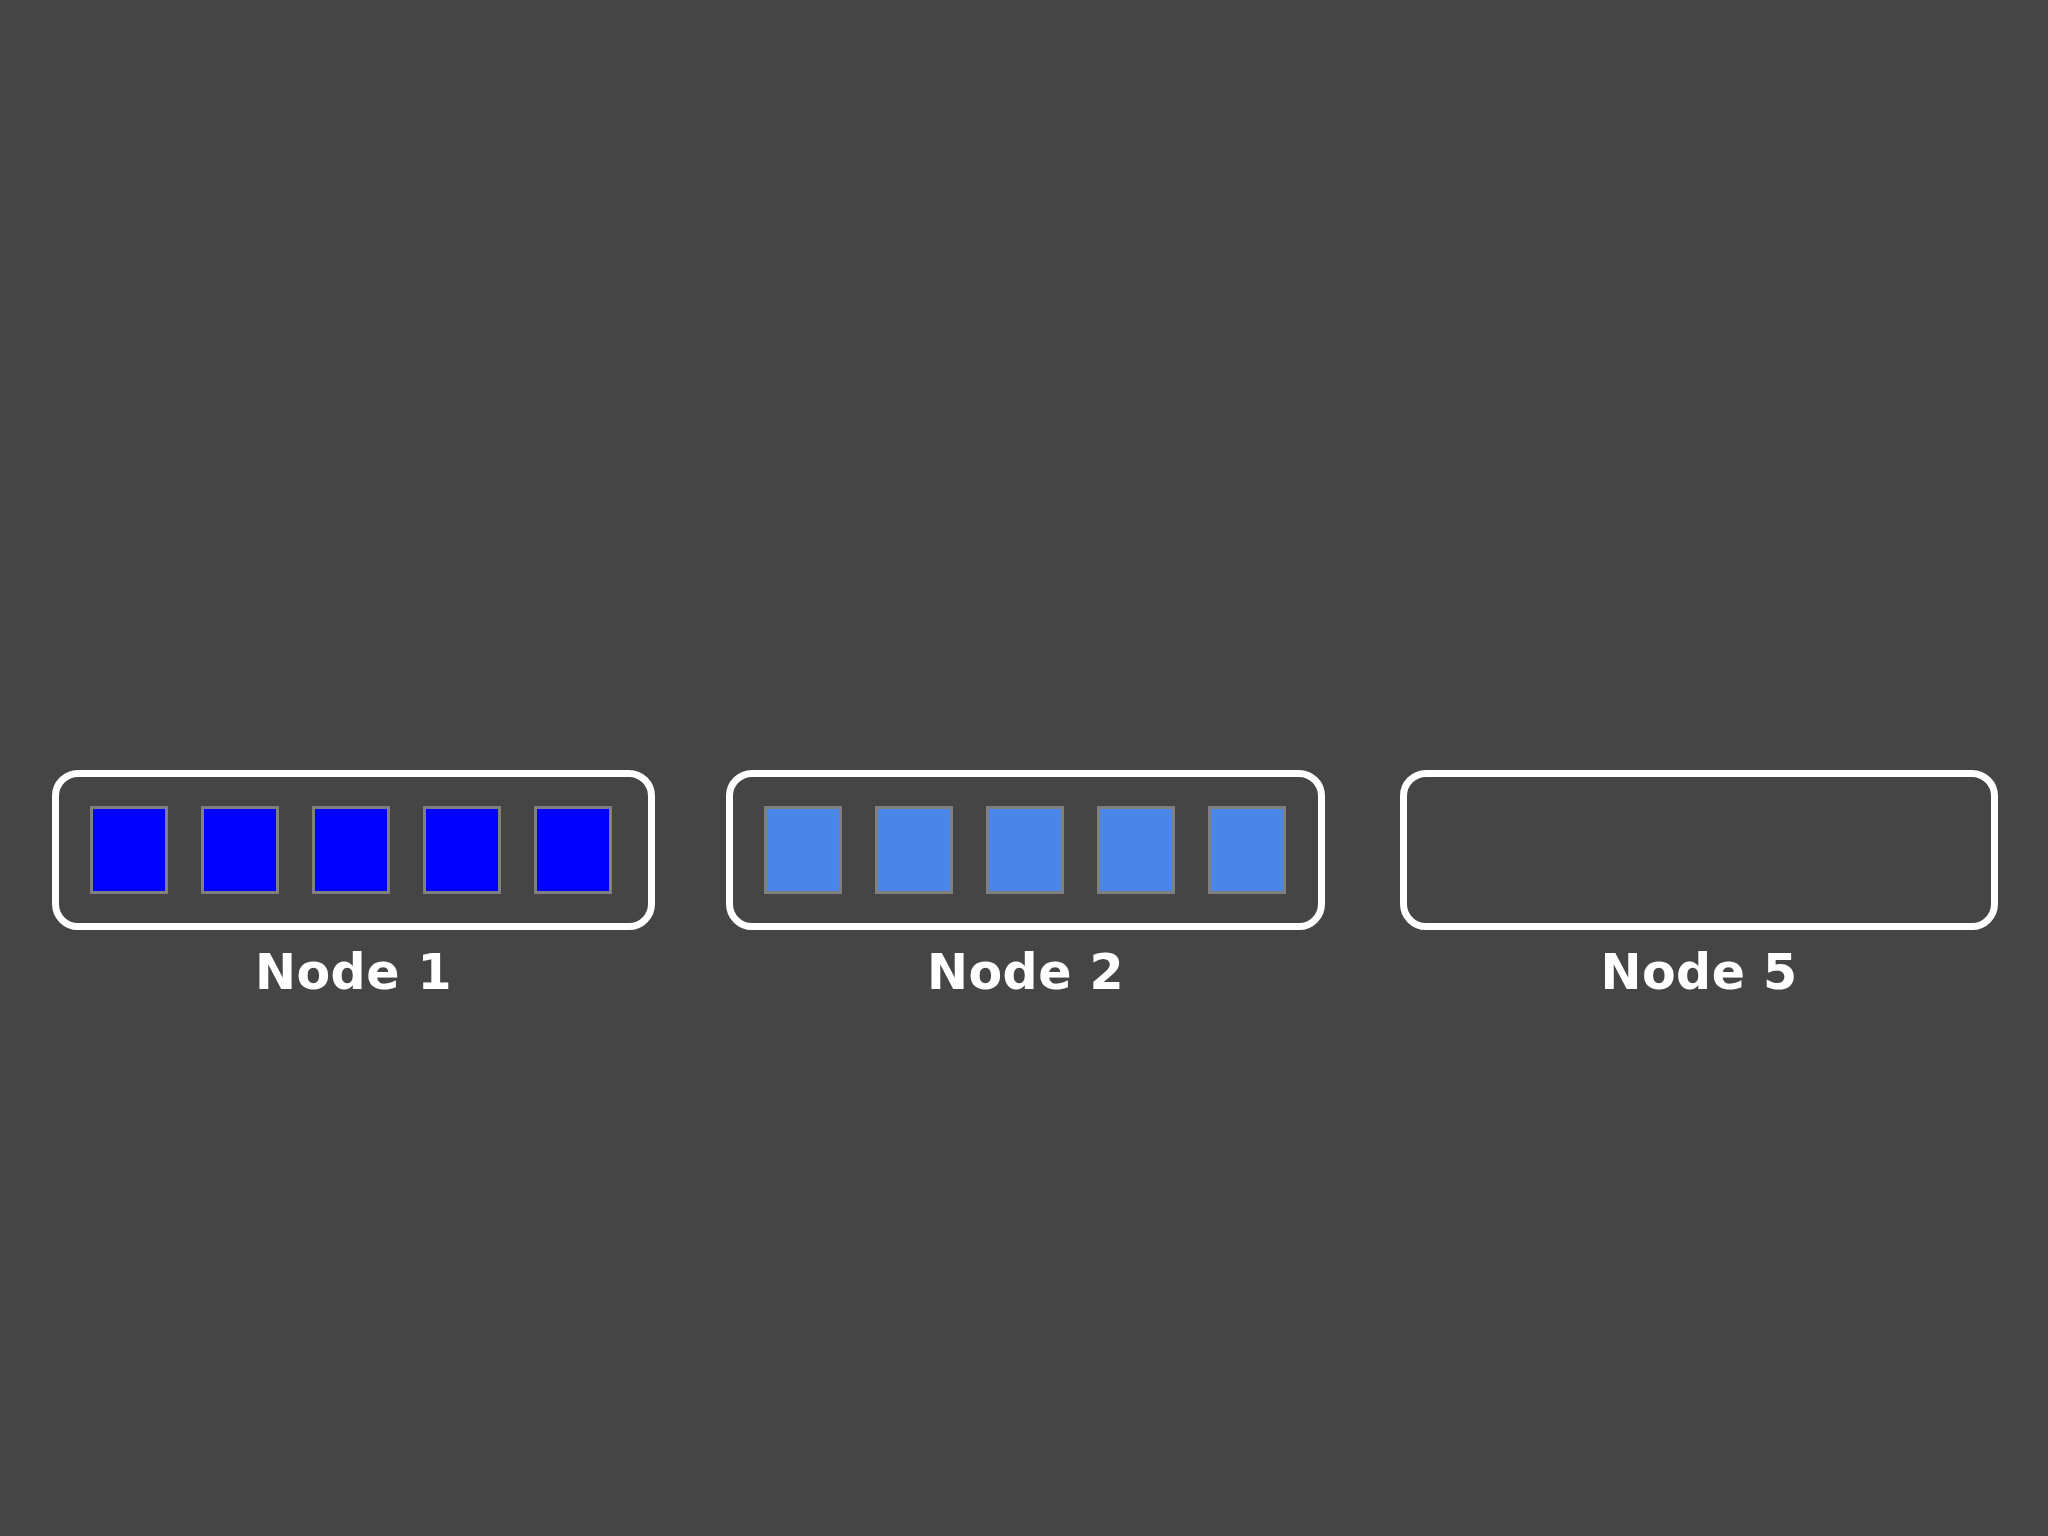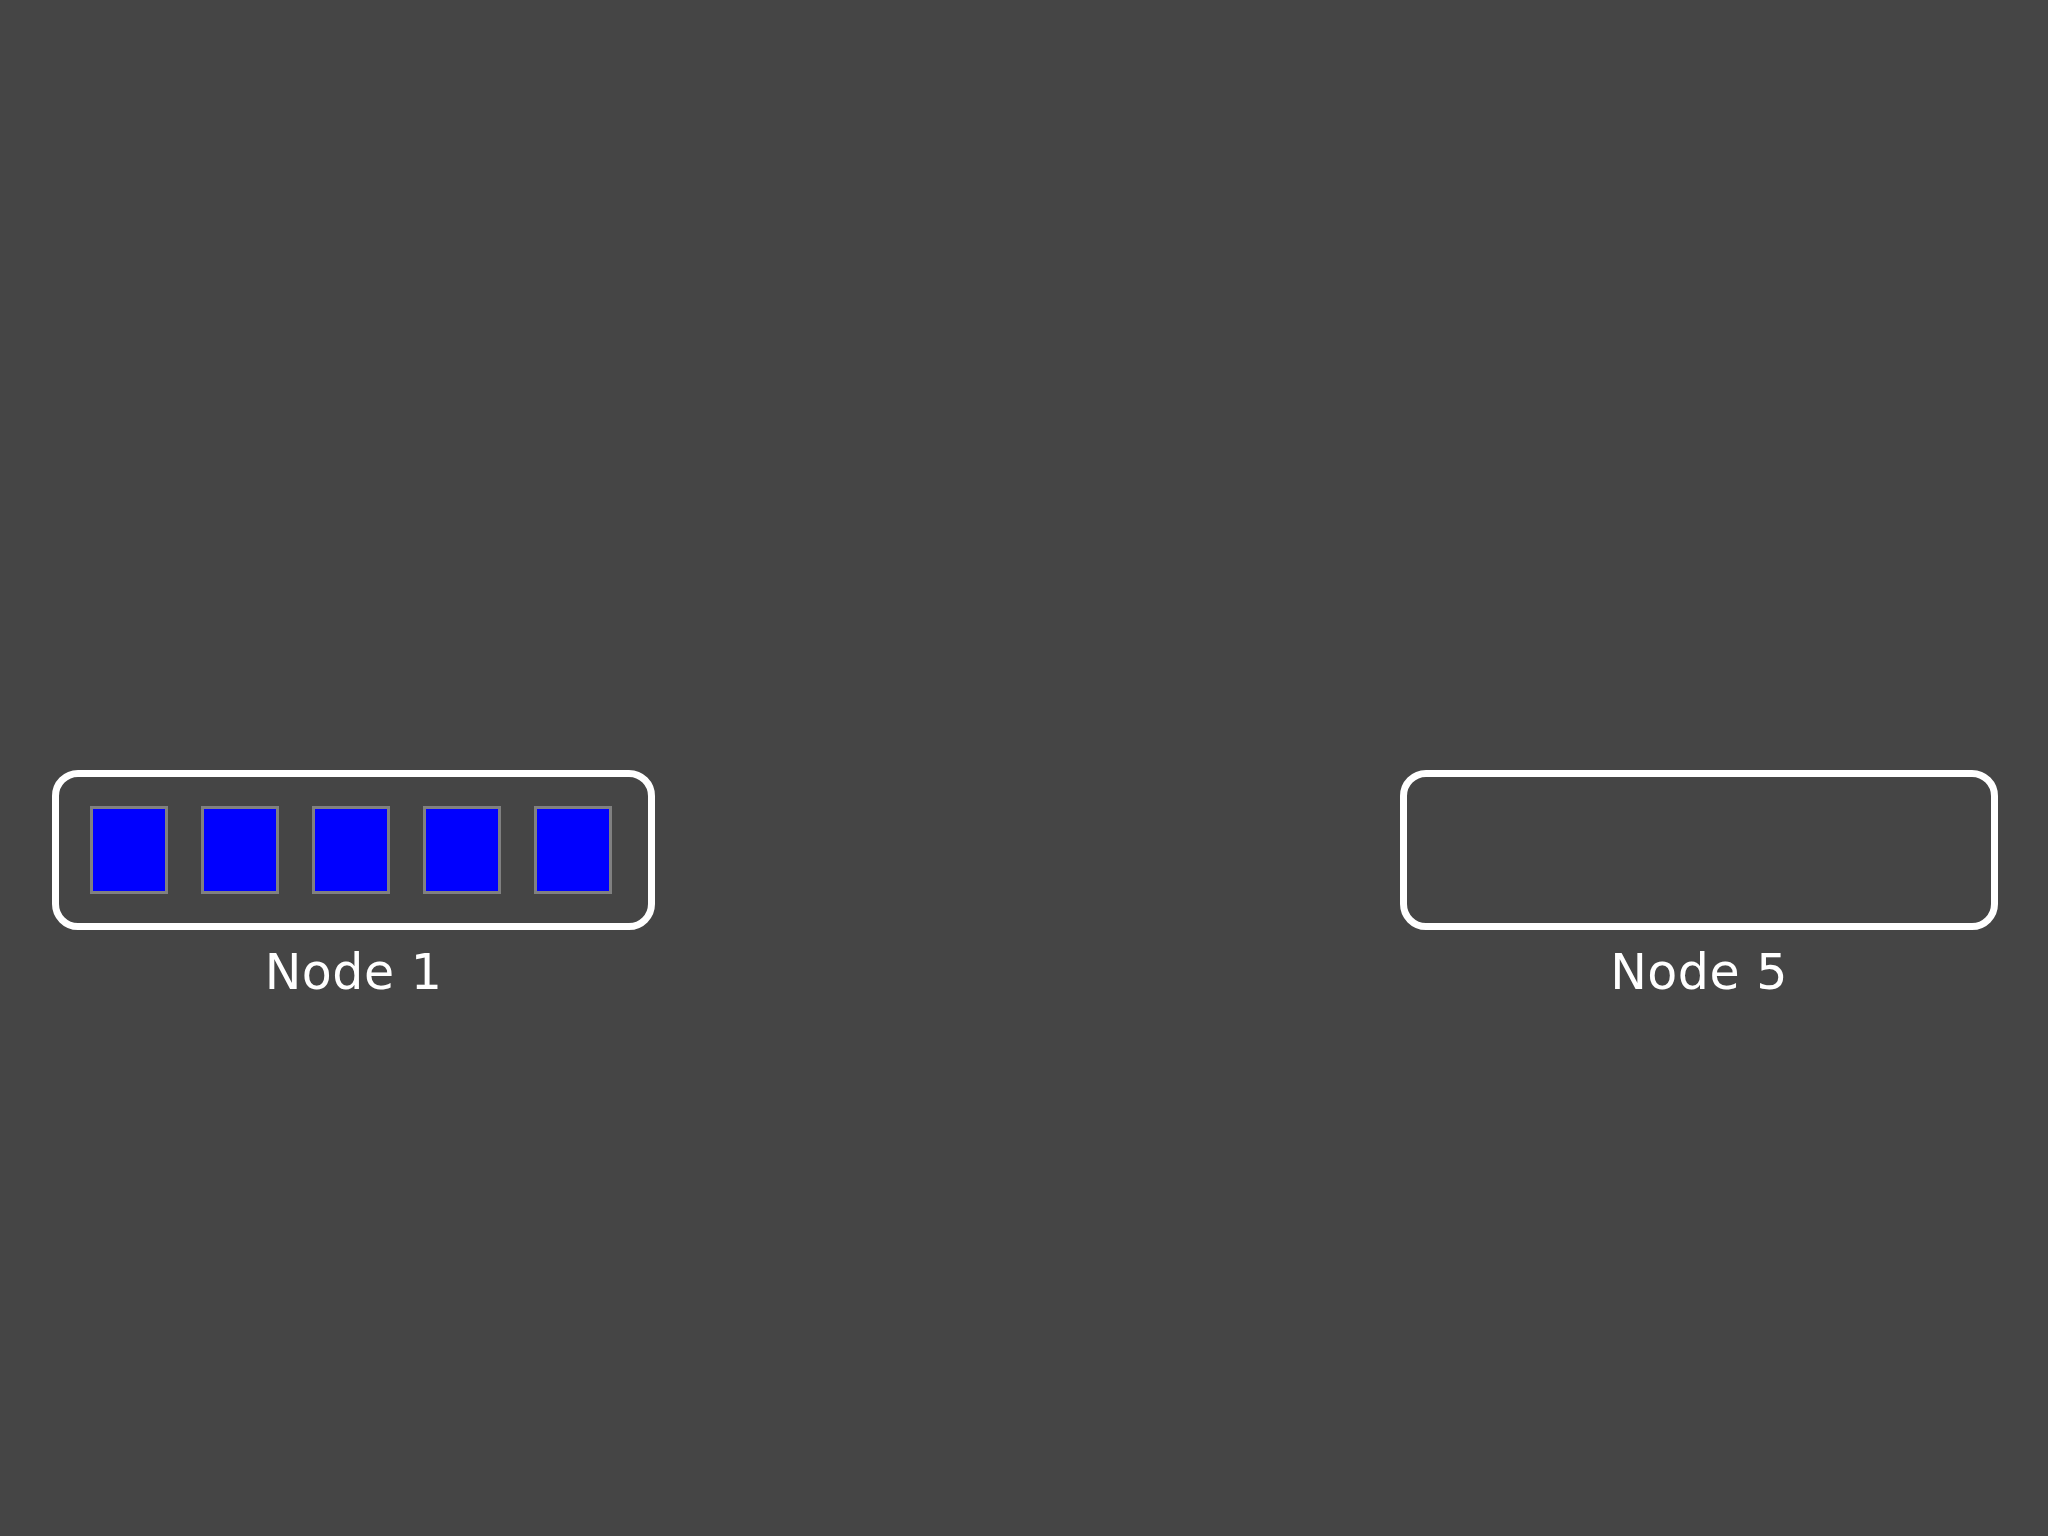--- a/index.html
+++ b/index.html
@@ -53,21 +53,21 @@
 
   
   .node-label {
     position: absolute;
     top: 178px;
     left: 0;
     width: 100%;
     text-align: center;
     color: #ffffff;
     font-size: 49px;
-    font-weight: 400;
+    font-weight: 700;
     letter-spacing: 0.5px;
     line-height: 1;
     white-space: nowrap;
   }
 
   
   #node-group-0 { left: 52px;   width: 603px; }
   #node-group-1 { left: 726px;  width: 599px; }
   #node-group-2 { left: 1400px; width: 598px; }
 </style>
@@ -80,19 +80,29 @@
     <div class="node-container">
       <div class="slot filled-dark"></div>
       <div class="slot filled-dark"></div>
       <div class="slot filled-dark"></div>
       <div class="slot filled-dark"></div>
       <div class="slot filled-dark"></div>
     </div>
     <div class="node-label">Node 1</div>
   </div>
 
+  <div class="node-group" id="node-group-1">
+    <div class="node-container">
+      <div class="slot filled-light"></div>
+      <div class="slot filled-light"></div>
+      <div class="slot filled-light"></div>
+      <div class="slot filled-light"></div>
+      <div class="slot filled-light"></div>
+    </div>
+    <div class="node-label">Node 2</div>
+  </div>
 
   <div class="node-group" id="node-group-2">
     <div class="node-container"></div>
     <div class="node-label">Node 5</div>
   </div>
 
 </div>
 
 </body></html>

